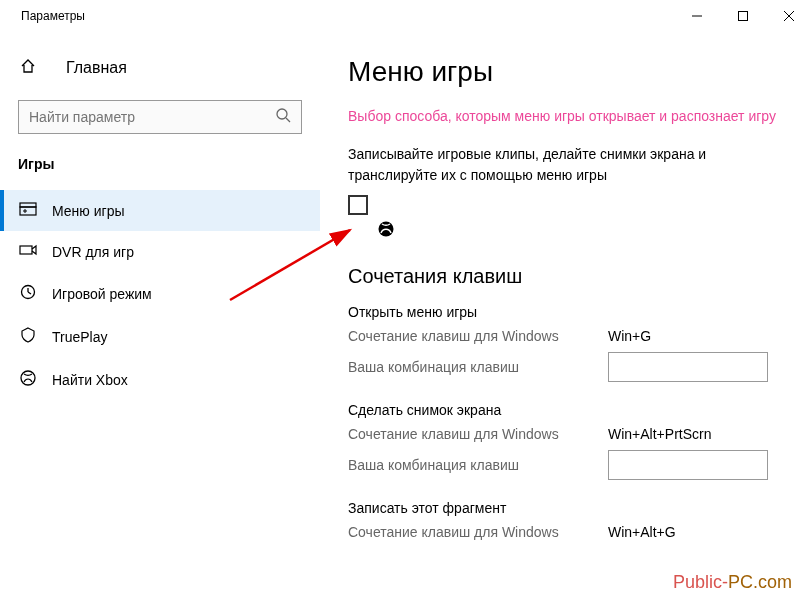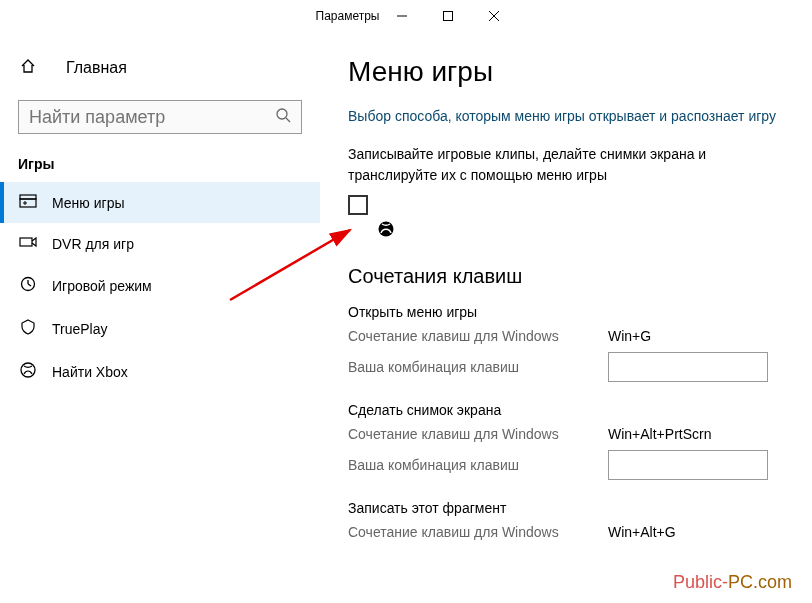--- a/index.html
+++ b/index.html
@@ -1,44 +1,44 @@
 <!DOCTYPE html>
 <html><head>
 <meta charset="utf-8">
 <style>
   * { box-sizing: border-box; margin: 0; padding: 0; font-family: "Segoe UI", Tahoma, sans-serif; }
   body { width: 812px; height: 603px; background: #fff; overflow: hidden; position: relative; }
 
-  .titlebar { height: 32px; display: flex; align-items: center; justify-content: center; padding-left: 21px; }
+  .titlebar { height: 32px; display: flex; align-items: center; justify-content: space-between; padding-left: 21px; }
   .titlebar-title { font-size: 12px; color: #000; }
   .titlebar-controls { display: flex; }
   .titlebar-btn { width: 46px; height: 32px; display: flex; align-items: center; justify-content: center; font-size: 14px; }
   .titlebar-btn svg { display: block; }
 
   .content { display: flex; height: calc(100% - 32px); }
 
   .sidebar { width: 320px; padding: 16px 0 0 0; }
 
   .home-row { display: flex; align-items: center; gap: 28px; padding: 10px 18px; font-size: 16px; color: #000; }
   .home-row .icon-slot { width: 20px; text-align: center; }
 
   .search-box { margin: 12px 18px 0 18px; border: 1px solid #999; background: #fafafa; height: 34px; display: flex; align-items: center; padding: 0 10px; }
-  .search-box input { flex: 1; border: none; outline: none; background: transparent; font-size: 18px; color: #404040; }
+  .search-box input { flex: 1; border: none; outline: none; background: transparent; font-size: 14px; color: #404040; }
   .search-icon { color: #666; }
 
-  .section-title { font-weight: 600; font-size: 14px; padding: 22px 18px 10px 18px; }
+  .section-title { font-weight: 600; font-size: 14px; padding: 22px 18px 18px 18px; }
 
   .nav-item { display: flex; align-items: center; gap: 14px; padding: 12px 18px; font-size: 14px; color: #000; position: relative; }
   .nav-item .icon-slot { width: 20px; text-align: center; }
   .nav-item.active { background: #e5f1fb; }
   .nav-item.active::before { content:""; position:absolute; left:0; top:0; bottom:0; width:4px; background:#0078d4; }
 
   .main { flex: 1; padding: 24px 28px 0 28px; overflow: hidden; }
   .page-title { font-size: 28px; font-weight: 300; margin-bottom: 18px; }
-  .description { font-size: 14px; color: #0c4a6e; line-height: 1.45; margin-bottom: 18px; }
+  .description { font-size: 14px; color: #ec4899; line-height: 1.45; margin-bottom: 18px; }
   .sub-desc { font-size: 14px; color: #000; line-height: 1.45; margin-bottom: 10px; }
 
   .toggle-row { display: flex; align-items: center; gap: 12px; margin-bottom: 24px; }
   .toggle { width: 44px; height: 20px; border-radius: 10px; background: #0078d4; position: relative; }
   .toggle .knob { width: 12px; height: 12px; background: #fff; border-radius: 50%; position: absolute; top: 4px; right: 4px; }
   .toggle-label { font-size: 14px; }
 
   .checkbox-row { display: flex; align-items: flex-start; gap: 10px; margin-bottom: 6px; font-size: 14px; }
   .checkbox { width: 20px; height: 20px; border: 2px solid #333; flex-shrink: 0; }
   .gamepad-icon { margin-left: 30px; margin-bottom: 24px; }

